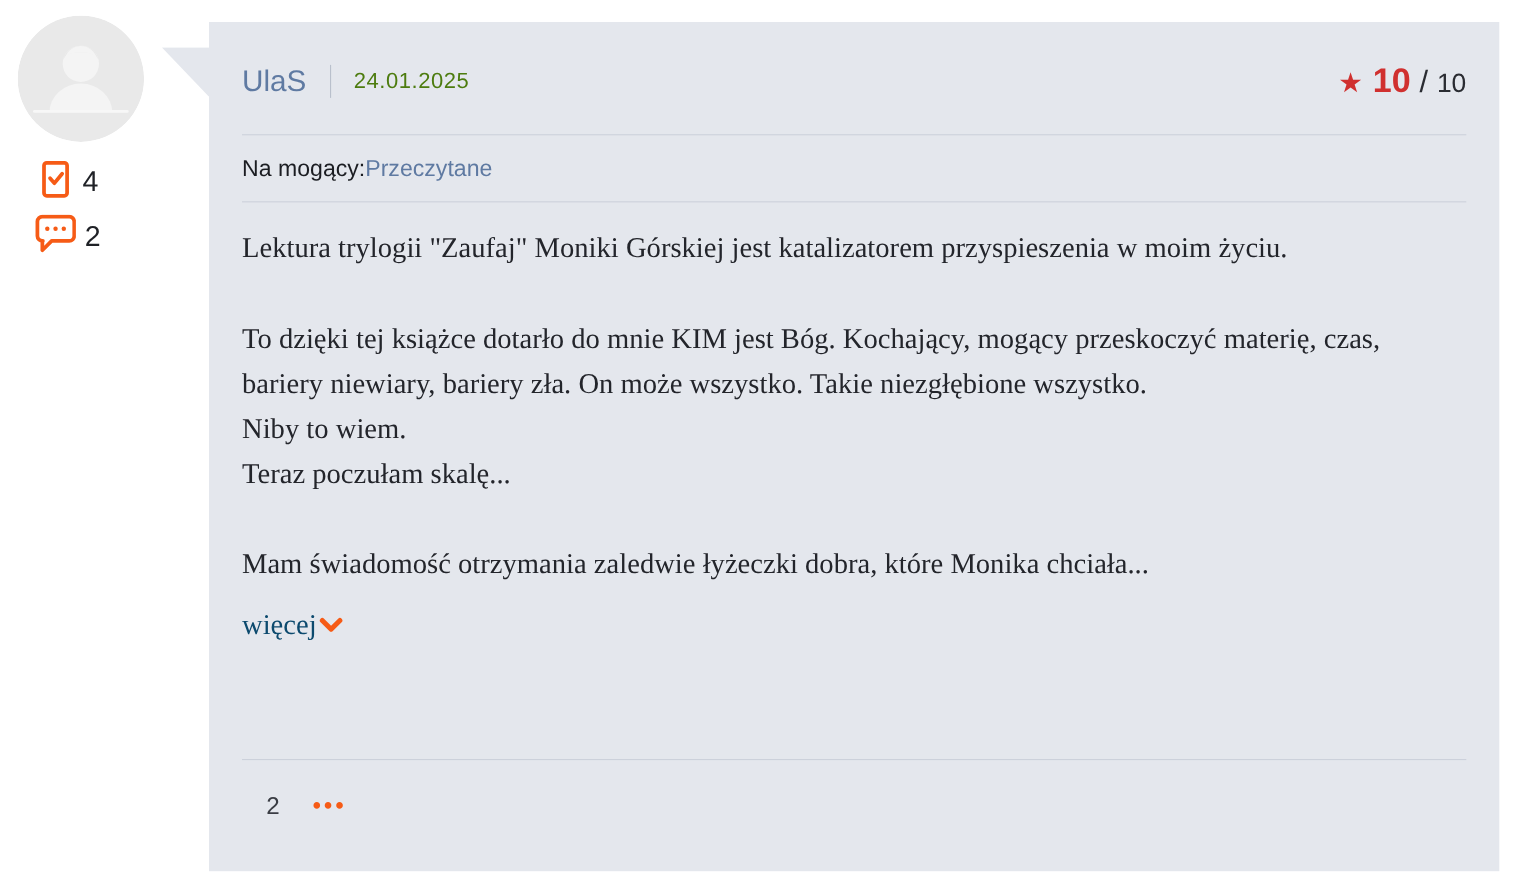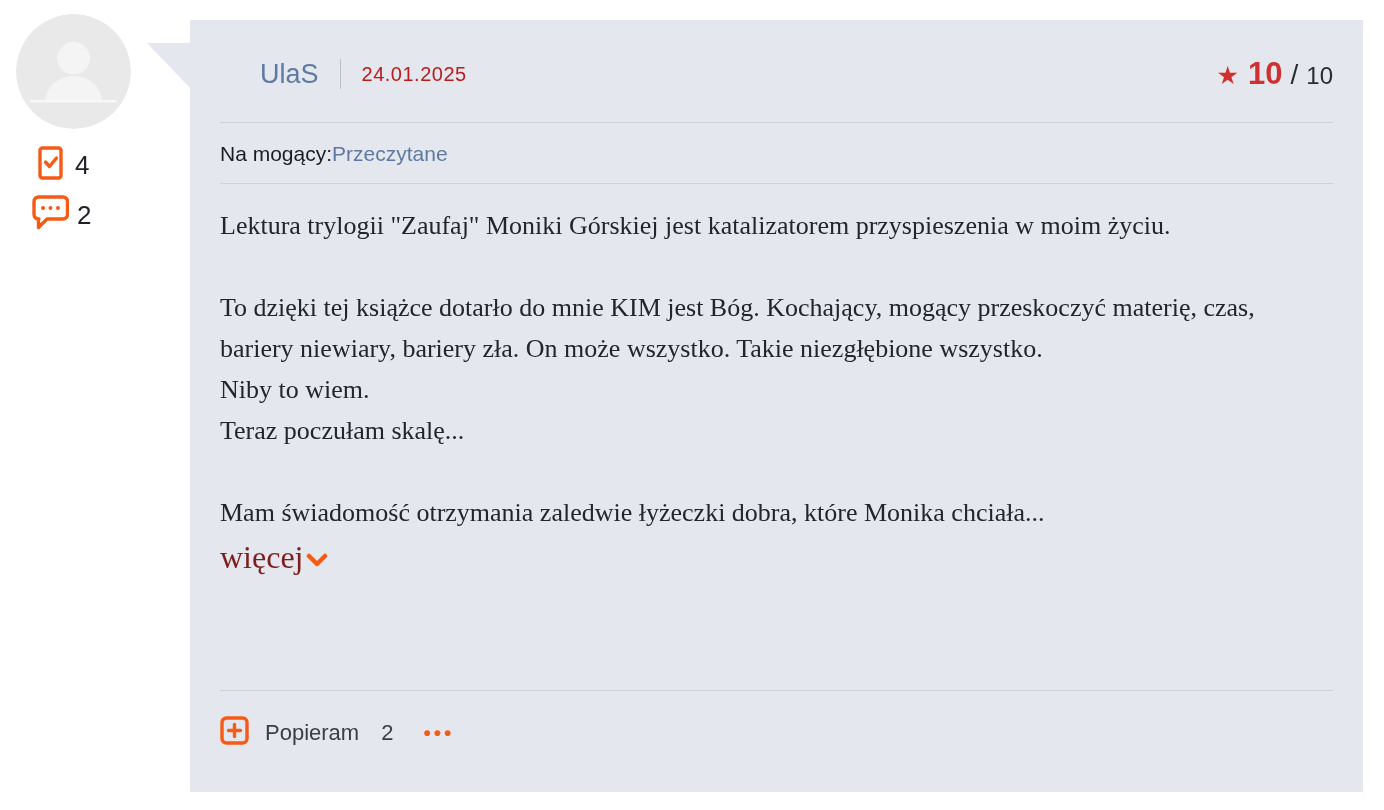--- a/index.html
+++ b/index.html
@@ -21,45 +21,45 @@
 
   
   .card { position:absolute; left:190px; top:20px; width:1173px; height:772px;
           background:#e4e7ed; padding:0 30px; }
 
   .card-tail { position:absolute; left:-43px; top:23px; width:43px; height:45px;
                background:#e4e7ed; clip-path:polygon(0 0, 100% 0, 100% 100%); }
 
   
   .header-row { display:flex; align-items:center; margin-top:36px; height:36px; }
-  .author { font-size:27px; color:#5f7aa2; text-decoration:none; cursor:pointer;margin-left:40px; }
+  .author { font-size:27px; color:#5f7aa2; text-decoration:none; cursor:pointer; }
   .v-divider { width:1px; height:30px; background:#b9c0cc; margin:0 21px; }
-  .date { font-size:20px; color:#b91c1c; letter-spacing:0.5px; }
+  .date { font-size:20px; color:#4d7c0f; letter-spacing:0.5px; }
 
   .rating { margin-left:auto; display:flex; align-items:baseline; }
   .rating .star { color:#d0302f; font-size:25px; margin-right:9px; }
   .rating .value { color:#d0302f; font-size:31px; font-weight:bold; }
   .rating .sep { color:#2a2c32; font-size:28px; font-weight:300; margin:0 8px; }
   .rating .max { color:#2a2c32; font-size:24px; }
 
   hr.rule { border:none; border-top:1px solid #ccd1db; }
   .rule-1 { margin-top:30px; }
   .rule-2 { margin-top:16px; }
 
   .shelves-row { margin-top:17px; font-size:21px; color:#1b1d22; line-height:27px; }
   .shelf-link { color:#5f7aa2; text-decoration:none; cursor:pointer;text-align:center; }
 
   
   .review-body { margin-top:21px; font-family:"Liberation Serif", serif;
                  font-size:26px; line-height:41px; color:#23252b;
                  white-space:pre-line; }
 
-  .more-link { display:inline-flex; align-items:center; margin-top:6px;
-               font-family:"Liberation Serif", serif; font-size:32px;
-               color:#7f1d1d; text-decoration:none; cursor:pointer; }
+  .more-link { display:inline-flex; align-items:center; margin-top:20px;
+               font-family:"Liberation Serif", serif; font-size:26px;
+               color:#0c4a6e; text-decoration:none; cursor:pointer; }
   .more-link svg { margin-left:2px; margin-top:6px; }
 
   
   .card-bottom { position:absolute; left:30px; right:30px; bottom:42px; }
   .card-bottom hr.rule { margin-bottom:25px; }
   .actions { display:flex; align-items:center; height:34px; }
   .support-btn { display:flex; align-items:center; gap:16px; background:none;
                  border:none; cursor:pointer; font-family:"Liberation Sans", sans-serif;
                  font-size:22px; color:#3a3d44; padding:0; }
   .support-count { margin-left:22px; font-size:22px; color:#3a3d44; cursor:pointer; }
@@ -147,28 +147,19 @@
       <span>
         <svg width="22" height="15" viewBox="0 0 22 15" fill="none">
           <path d="M3 3 l8 8 l8 -8" stroke="#f65b16" stroke-width="4.5" stroke-linecap="round" stroke-linejoin="round"></path>
         </svg>
       </span>
     </a>
 
     <div class="card-bottom">
       <hr class="rule">
       <div class="actions">
-        <button class="support-btn">
-          <span>
-            <svg width="29" height="29" viewBox="0 0 29 29" fill="none">
-              <rect x="2" y="2" width="25" height="25" rx="4.5" stroke="#f65b16" stroke-width="3.4"></rect>
-              <path d="M14.5 8.5 v12 M8.5 14.5 h12" stroke="#f65b16" stroke-width="3.4" stroke-linecap="round"></path>
-            </svg>
-          </span>
-          <span>Popieram</span>
-        </button>
         <span class="support-count">2</span>
         <button class="more-options">•••</button>
       </div>
     </div>
   </div>
 
 </div>
 
 </body></html>

